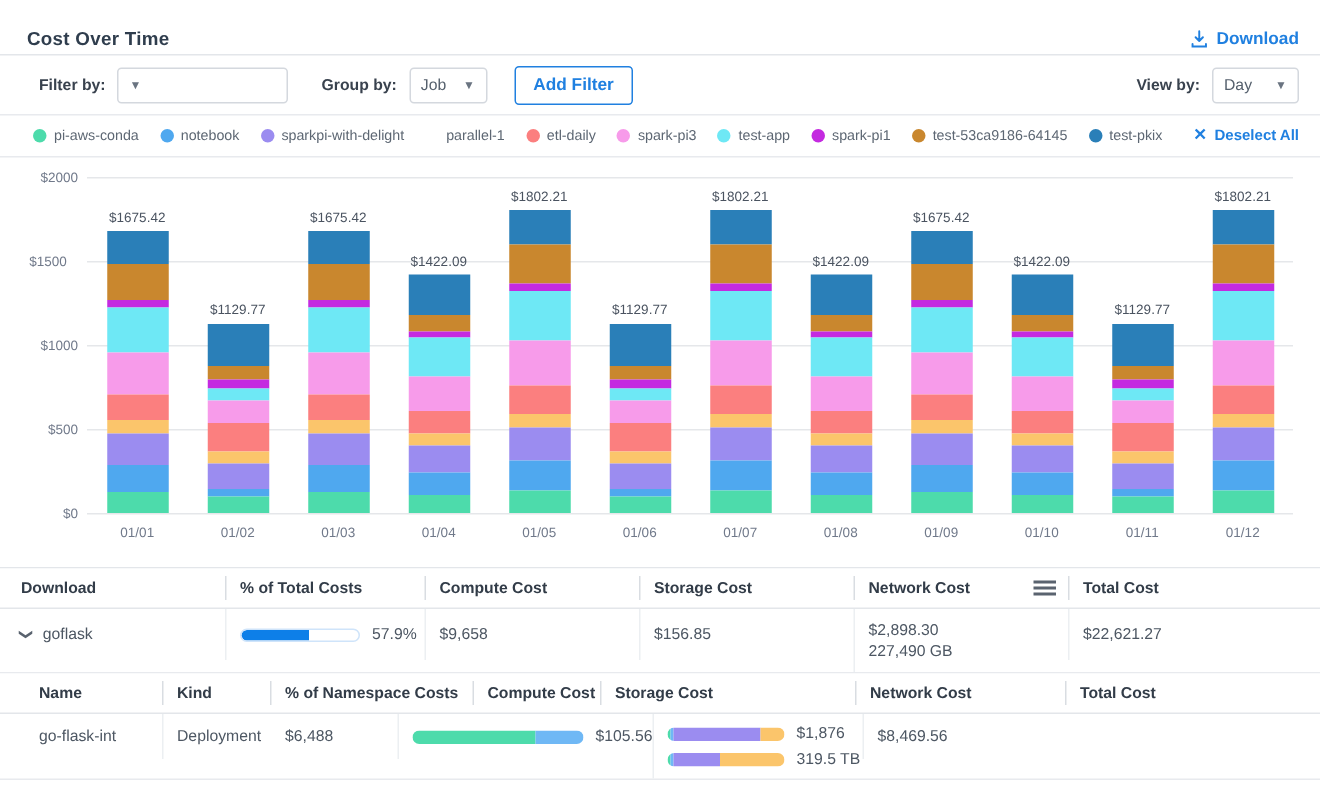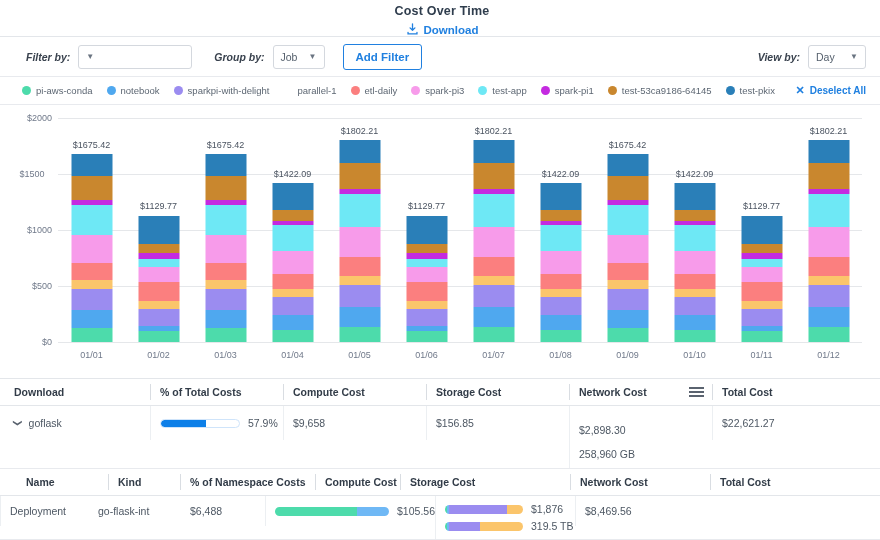--- a/index.html
+++ b/index.html
@@ -9,40 +9,39 @@
     background: #ffffff;
     color: #2c3e50;
     overflow: hidden;
   }
   #app { width: 880px; height: 540px; position: relative; background:#fff; }
 
   
   .titlebar {
     height: 37px;
     display: flex; align-items: center; justify-content: space-between;
-    padding: 4px 14px 0 18px;
+    padding: 16px 14px 0 18px;
     border-bottom: 1px solid #e3e6ea;
-    flex-direction: column;
   }
   .page-title { font-size: 12.5px; font-weight: bold; color: #2f3d4d; letter-spacing: .2px; }
   .download-btn {
     display: flex; align-items: center; gap: 5px;
     color: #2080e0; font-size: 11.5px; font-weight: bold; cursor: pointer;
   }
   .download-btn svg { display:block; }
 
   
   .filterbar {
     height: 40px;
     display: flex; align-items: center;
     padding: 0 14px 0 26px;
     border-bottom: 1px solid #e8eaee;
   }
   .fb-label { font-size: 10.5px; font-weight: bold; color: #3a4busy; }
-  .fb-label { color:#39424e;font-style:italic; }
+  .fb-label { color:#39424e; }
   .select {
     margin-left: 8px;
     height: 24px;
     border: 1px solid #d4d8de; border-radius: 3px;
     background: #fff;
     display: flex; align-items: center; justify-content: space-between;
     padding: 0 7px; gap: 10px;
     font-size: 10.5px; color: #55606d;
     cursor: pointer;
   }
@@ -133,21 +132,21 @@
     border: 1px solid #cfe4fa; overflow: hidden; position: relative;
   }
   .bar-fill { height: 100%; background: #0d7fe8; border-radius: 5px 0 0 5px; }
   .pct-row { display: flex; align-items: center; gap: 8px; }
   .pct-txt { font-size: 10.5px; color: #4d5763; }
   .mini-stack { height: 9px; border-radius: 5px; overflow: hidden; display: flex; }
   .mini-stack .ms { height: 100%; }
   .ms-row { display:flex; align-items:center; gap:8px; margin-bottom:5px; }
   .hamburger { display:flex; flex-direction:column; gap:2.5px; margin-left:auto; margin-right:8px; cursor:pointer; }
   .hamburger i { display:block; width:15px; height:1.6px; background:#5a636f; }
-  .two-line div { line-height: 14px; margin-top: 10px; }
+  .two-line div { line-height: 14px; }
 </style>
 </head>
 <body>
 
 <div id="app">
 
   <div class="titlebar">
     <div class="page-title">Cost Over Time</div>
     <div class="download-btn">
       <span>
@@ -469,41 +468,41 @@
               <div class="bar-track" style="width:80px">
                 <div class="bar-fill" style="width:57.9%"></div>
               </div>
               <span class="pct-txt">57.9%</span>
             </div>
           </div>
           <div class="td div" style="width: 143px; padding: 11px 0px 11px 10px;">$9,658</div>
           <div class="td div" style="width: 143px; padding: 11px 0px 11px 10px;">$156.85</div>
           <div class="td div two-line" style="width: 143px; padding: 7px 0px 7px 10px;">
             <div>$2,898.30</div>
-            <div>258,960 GB</div>
+            <div>227,490 GB</div>
           </div>
           <div class="td div" style="width: 168px; padding: 11px 0px 11px 10px;">$22,621.27</div>
         </div>
       </div>
   </div>
 
   <div class="tbl">
     <div class="thead-row" id="rs-head">
         <div class="th" style="width: 108px; padding-left: 26px;">Name</div>
         <div class="th div" style="width: 72px;">Kind</div>
         <div class="th div" style="width: 135px;">% of Namespace Costs</div>
         <div class="th div" style="width: 85px;">Compute Cost</div>
         <div class="th div" style="width: 170px;">Storage Cost</div>
         <div class="th div" style="width: 140px;">Network Cost</div>
         <div class="th div" style="width: 170px;">Total Cost</div>
       </div>
     <div id="rs-body">
         <div class="tr">
+          <div class="td" style="width: 108px; padding: 9px 0px 9px 26px;">go-flask-int</div>
           <div class="td div" style="width: 72px; padding: 9px 0px 9px 10px;">Deployment</div>
-          <div class="td" style="width: 108px; padding: 9px 0px 9px 26px;">go-flask-int</div>
           <div class="td" style="width: 85px; padding: 9px 0px 9px 10px;">$6,488</div>
           <div class="td div" style="width: 170px; padding: 9px 0px 9px 10px;">
             <div class="ms-row" style="margin-bottom:0">
               <div class="mini-stack" style="width:115px">
                 <div class="ms" style="width:72%;background:#4ddbab"></div>
                 <div class="ms" style="width:28%;background:#6fb8f5"></div>
               </div>
               <span class="pct-txt">$105.56</span>
             </div>
           </div>

